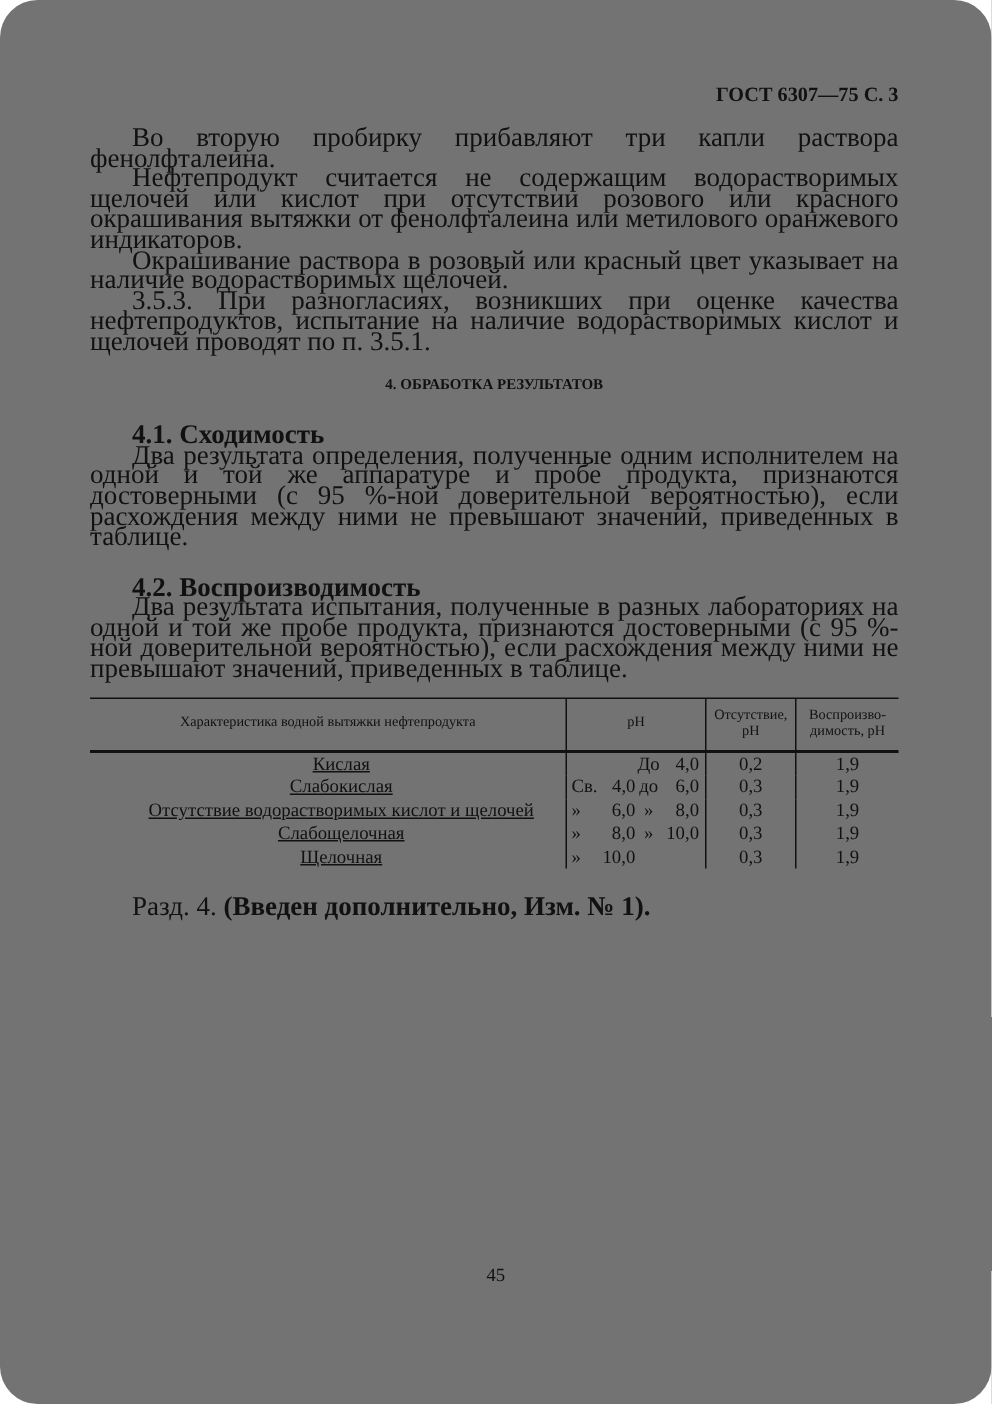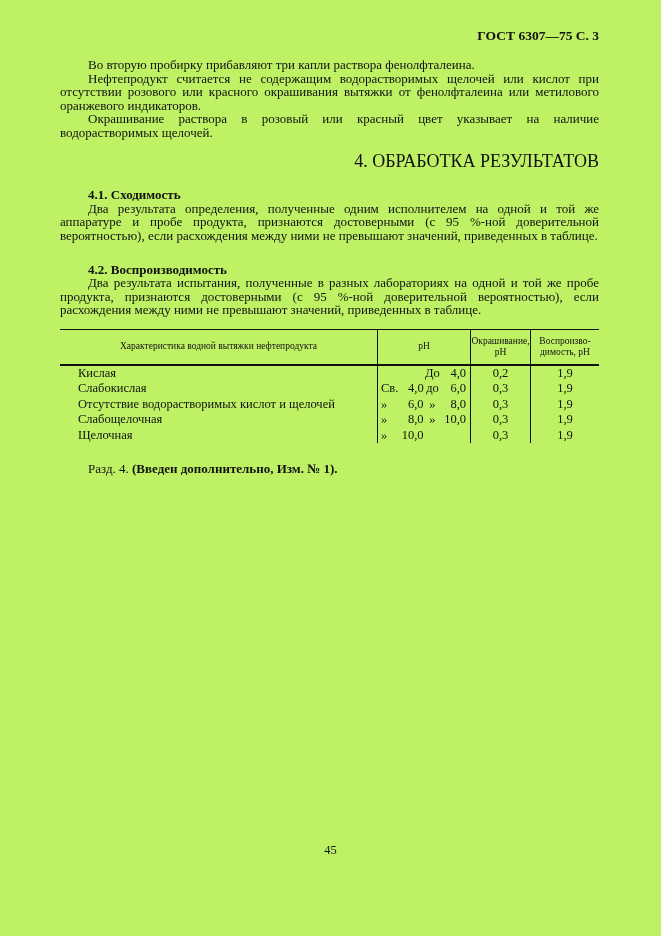--- a/index.html
+++ b/index.html
@@ -1,44 +1,45 @@
 <!DOCTYPE html>
 <html><head>
 <meta charset="utf-8">
 <style>
   html, body { margin: 0; padding: 0; background: #ffffff; }
   .page {
     position: relative;
     width: 661px;
     height: 936px;
-    background: #bef264;
+    background: #737373;
     color: #111111;
     font-family: "Liberation Serif", "DejaVu Serif", serif;
     box-sizing: border-box;
-    padding: 28px 62px 0 60px;
+    padding: 55px 62px 0 60px;
     overflow: hidden;
+    border-radius: 25px;
   }
   .doc-header {
     text-align: right;
     font-weight: bold;
     font-size: 13.5px;
     margin-bottom: 14px;
   }
   p {
     margin: 0;
-    font-size: 13px;
+    font-size: 18px;
     line-height: 13.6px;
     text-align: justify;
     text-indent: 28px;
   }
   .bold { font-weight: bold; }
   .section-heading {
-    text-align: right;
-    font-weight: normal;
-    font-size: 18px;
+    text-align: center;
+    font-weight: bold;
+    font-size: 10px;
     margin: 15px 0 13px 0;
     text-indent: 0;
   }
   .sub-title { font-weight: bold; text-align: left; margin-top: 20px; }
 
   .gtable { width: 539px; margin: 12px 0 7px 0; }
   .gt-header {
     display: grid;
     grid-template-columns: 317px 93px 60px 69px;
     border-top: 1.5px solid #111;
@@ -57,21 +58,21 @@
   .gt-row {
     display: grid;
     grid-template-columns: 317px 93px 60px 69px;
   }
   .gt-row > div {
     font-size: 12.5px;
     line-height: 15.5px;
     box-sizing: border-box;
   }
   .gt-row > div + div { border-left: 1px solid #111; }
-  .cell-name { padding-left: 18px; text-align: left; }
+  .cell-name { padding-left: 18px; text-align: center; text-decoration: underline; }
   .cell-ph { display: flex; padding-left: 3px; padding-right: 4px; }
   .cell-ph .ph-prefix { width: 17px; text-align: left; }
   .cell-ph .ph-n1 { width: 26px; text-align: right; }
   .cell-ph .ph-conj { width: 18px; text-align: center; }
   .cell-ph .ph-n2 { width: 25px; text-align: right; }
   .cell-num { text-align: center; }
 
   .footnote { margin-top: 19px; }
   .page-number {
     position: absolute;
@@ -83,33 +84,34 @@
 </head>
 <body>
 
 <div class="page">
 
   <div class="doc-header">ГОСТ 6307—75 С. 3</div>
 
   <p>Во вторую пробирку прибавляют три капли раствора фенолфталеина.</p>
   <p>Нефтепродукт считается не содержащим водорастворимых щелочей или кислот при отсутствии розового или красного окрашивания вытяжки от фенолфталеина или метилового оранжевого индикаторов.</p>
   <p>Окрашивание раствора в розовый или красный цвет указывает на наличие водорастворимых щелочей.</p>
+  <p>3.5.3. При разногласиях, возникших при оценке качества нефтепродуктов, испытание на наличие водорастворимых кислот и щелочей проводят по п. 3.5.1.</p>
 
   <p class="section-heading">4. ОБРАБОТКА РЕЗУЛЬТАТОВ</p>
 
   <p class="sub-title">4.1. Сходимость</p>
   <p>Два результата определения, полученные одним исполнителем на одной и той же аппаратуре и пробе продукта, признаются достоверными (с 95 %-ной доверительной вероятностью), если расхождения между ними не превышают значений, приведенных в таблице.</p>
   <p class="sub-title">4.2. Воспроизводимость</p>
   <p>Два результата испытания, полученные в разных лабораториях на одной и той же пробе продукта, признаются достоверными (с 95 %-ной доверительной вероятностью), если расхождения между ними не превышают значений, приведенных в таблице.</p>
 
   <div class="gtable">
     <div class="gt-header">
       <div>Характеристика водной вытяжки нефтепродукта</div>
       <div>pH</div>
-      <div>Окрашивание,
+      <div>Отсутствие,
 pH</div>
       <div>Воспроизво-
 димость, pH</div>
     </div>
 
     <div class="gt-row">
       <div class="cell-name">Кислая</div>
       <div class="cell-ph">
         <span class="ph-prefix"></span>
         <span class="ph-n1"></span>

